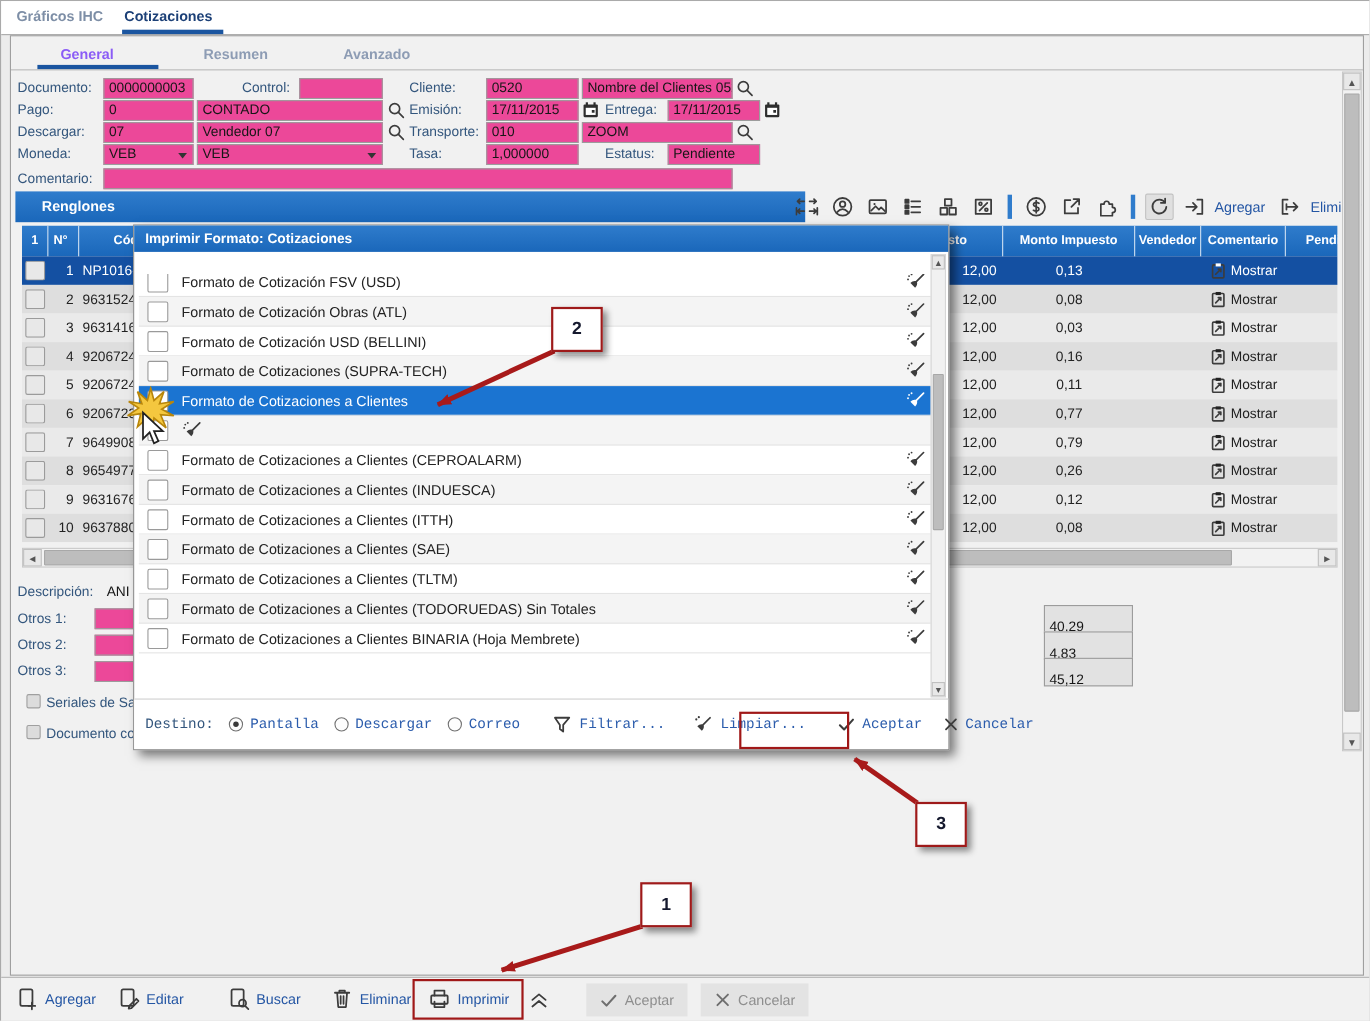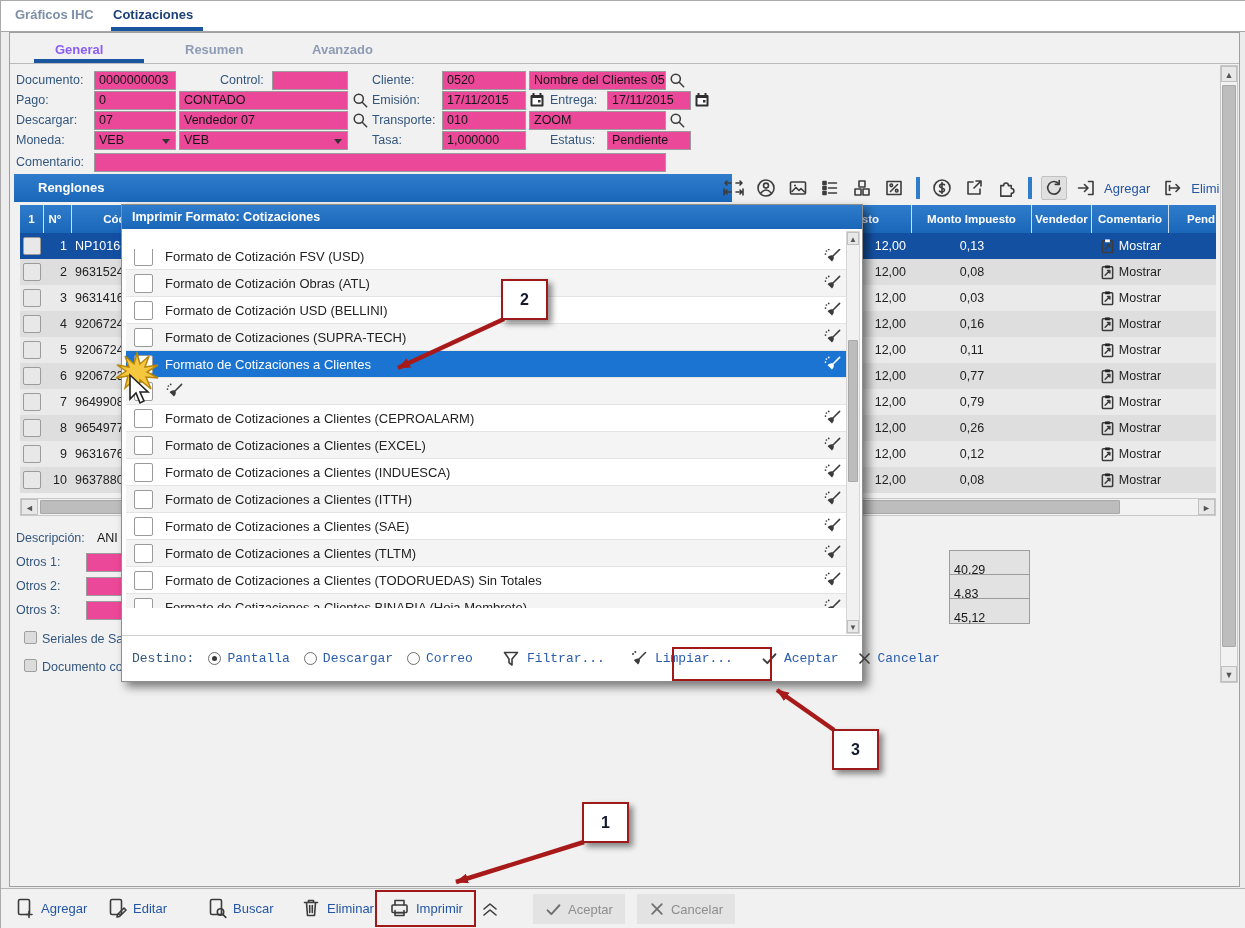--- a/index.html
+++ b/index.html
@@ -673,31 +673,20 @@
             <svg class="ic" width="19" height="19" viewBox="0 0 20 20">
               <path d="M17.5 2.5L10.8 9.2"></path>
               <path class="fillpart" d="M10.8 9.2c-1.8-.9-4.4-.2-5.9 1.6l4.5 4.5c1.8-1.5 2.5-4.1 1.6-5.9z" fill="#3c3c3c" stroke="none"></path>
               <circle class="fillpart" cx="3.6" cy="4.2" r=".9" fill="#3c3c3c" stroke="none"></circle>
               <circle class="fillpart" cx="6" cy="2.6" r=".9" fill="#3c3c3c" stroke="none"></circle>
               <circle class="fillpart" cx="2.6" cy="7.4" r=".9" fill="#3c3c3c" stroke="none"></circle>
             </svg>
           </div>
           <div class="dlg-item">
             <span class="dlg-chk"></span>
-            <span class="itm-label">Formato de Cotizaciones a Clientes (EXCEL)</span>
-            <svg class="ic" width="19" height="19" viewBox="0 0 20 20">
-              <path d="M17.5 2.5L10.8 9.2"></path>
-              <path class="fillpart" d="M10.8 9.2c-1.8-.9-4.4-.2-5.9 1.6l4.5 4.5c1.8-1.5 2.5-4.1 1.6-5.9z" fill="#3c3c3c" stroke="none"></path>
-              <circle class="fillpart" cx="3.6" cy="4.2" r=".9" fill="#3c3c3c" stroke="none"></circle>
-              <circle class="fillpart" cx="6" cy="2.6" r=".9" fill="#3c3c3c" stroke="none"></circle>
-              <circle class="fillpart" cx="2.6" cy="7.4" r=".9" fill="#3c3c3c" stroke="none"></circle>
-            </svg>
-          </div>
-          <div class="dlg-item">
-            <span class="dlg-chk"></span>
             <span class="itm-label">Formato de Cotizaciones a Clientes (INDUESCA)</span>
             <svg class="ic" width="19" height="19" viewBox="0 0 20 20">
               <path d="M17.5 2.5L10.8 9.2"></path>
               <path class="fillpart" d="M10.8 9.2c-1.8-.9-4.4-.2-5.9 1.6l4.5 4.5c1.8-1.5 2.5-4.1 1.6-5.9z" fill="#3c3c3c" stroke="none"></path>
               <circle class="fillpart" cx="3.6" cy="4.2" r=".9" fill="#3c3c3c" stroke="none"></circle>
               <circle class="fillpart" cx="6" cy="2.6" r=".9" fill="#3c3c3c" stroke="none"></circle>
               <circle class="fillpart" cx="2.6" cy="7.4" r=".9" fill="#3c3c3c" stroke="none"></circle>
             </svg>
           </div>
           <div class="dlg-item">

